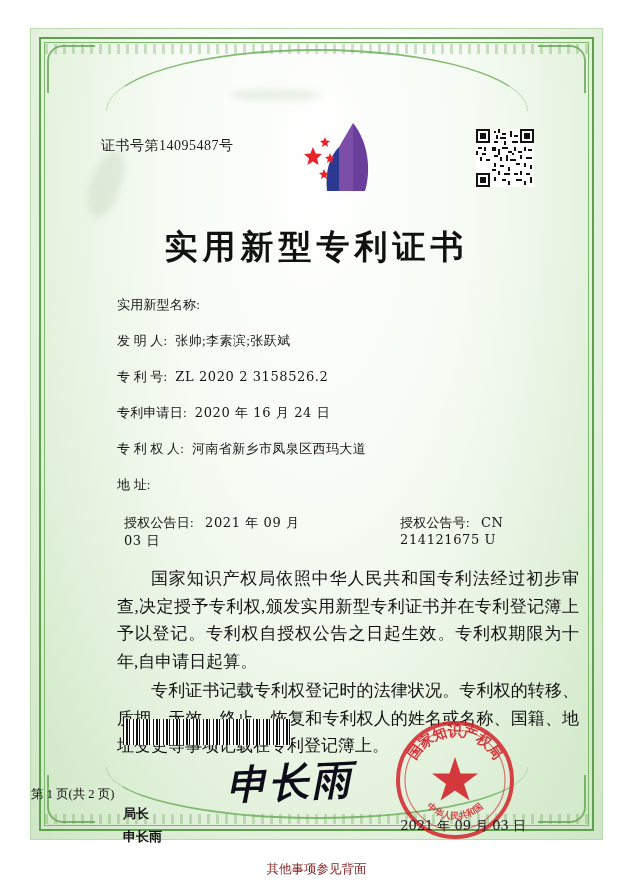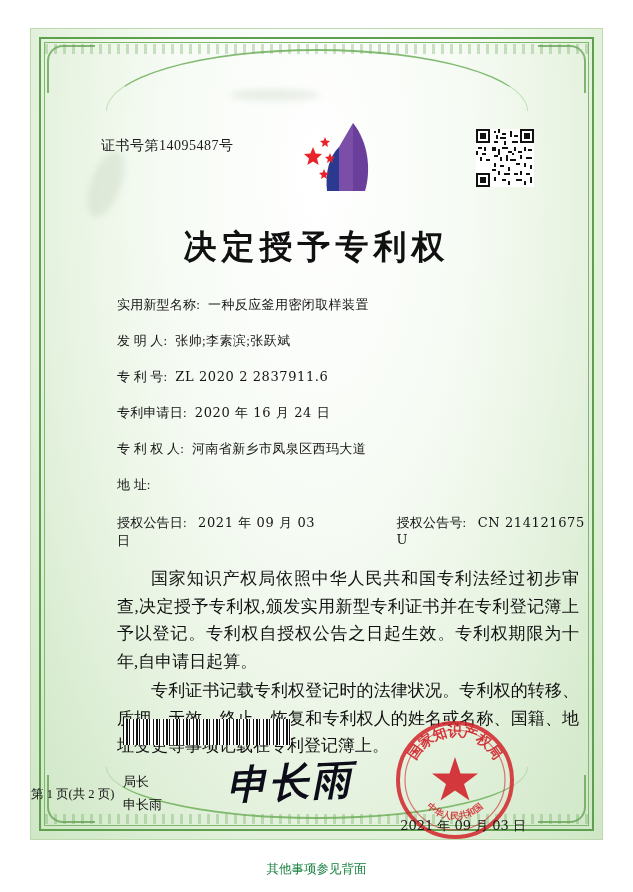--- a/index.html
+++ b/index.html
@@ -171,20 +171,21 @@
   }
   .f-value.mono {
     font-family: "DejaVu Serif", serif;
     letter-spacing: .6px;
   }
 
   .row-two {
     display: flex;
     align-items: baseline;
     margin-bottom: 16px;
+    margin-left: 7px;
   }
   .row-two .col2 { margin-left: 78px; }
 
   
   .paras {
     position: absolute;
     left: 86px;
     top: 536px;
     width: 462px;
     font-size: 17px;
@@ -205,24 +206,25 @@
       repeating-linear-gradient(90deg,
         #111 0px, #111 1px, #fff 1px, #fff 3px,
         #111 3px, #111 5px, #fff 5px, #fff 6px,
         #111 6px, #111 7px, #fff 7px, #fff 10px);
   }
 
   
   .sig-labels {
     position: absolute;
     left: 92px;
-    top: 742px;
+    top: 774px;
     font-size: 13px;
     line-height: 1.75;
     color: #111;
+    font-weight: bold;
   }
   .signature {
     position: absolute;
     left: 196px;
     top: 726px;
     font-size: 40px;
     font-family: "DejaVu Serif", serif;
     font-weight: bold;
     font-style: italic;
     letter-spacing: 2px;
@@ -257,21 +259,21 @@
     color: #111;
   }
 
   
   .bottom-note {
     position: absolute;
     left: 0; right: 0;
     bottom: 14px;
     text-align: center;
     font-size: 12.5px;
-    color: #15803d;
+    color: #7f1d1d;
   }
 
   
   .smudge {
     position: absolute;
     background: rgba(150,170,140,.18);
     border-radius: 50%;
     filter: blur(3px);
   }
 </style>
@@ -378,37 +380,36 @@
           <rect x="25" y="22" width="2" height="1"></rect>
             <rect x="20" y="25" width="3" height="1"></rect>
           <rect x="24" y="26" width="1" height="2"></rect>
             <rect x="27" y="24" width="1" height="3"></rect>
           <rect x="18" y="12" width="1" height="1"></rect>
             <rect x="26" y="4" width="1" height="1"></rect>
         </g>
       </svg>
     </div>
 
-    <div class="title">决定授予专利权</div>
+    <div class="title">实用新型专利证书</div>
 
     <div class="fields">
 
       <div class="field-row">
         <span class="f-label">实用新型名称:</span>
-        <span class="f-value">一种反应釜用密闭取样装置</span>
       </div>
 
       <div class="field-row">
         <span class="f-label">发 明 人:</span>
         <span class="f-value">张帅;李素滨;张跃斌</span>
       </div>
 
       <div class="field-row">
         <span class="f-label">专 利 号:</span>
-        <span class="f-value mono">ZL 2020 2 2837911.6</span>
+        <span class="f-value mono">ZL 2020 2 3158526.2</span>
       </div>
 
       <div class="field-row">
         <span class="f-label">专利申请日:</span>
         <span class="f-value mono">2020 年 16 月 24 日</span>
       </div>
 
       <div class="field-row">
         <span class="f-label">专 利 权 人:</span>
         <span class="f-value">河南省新乡市凤泉区西玛大道</span>

